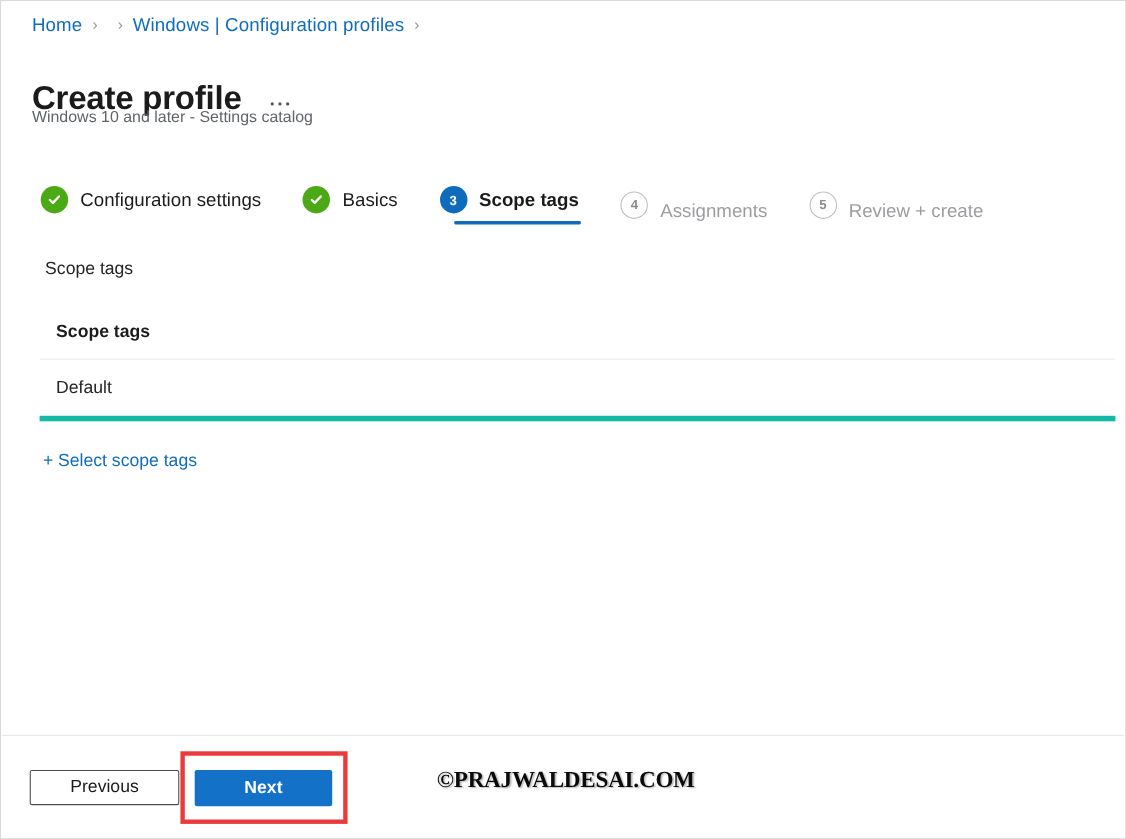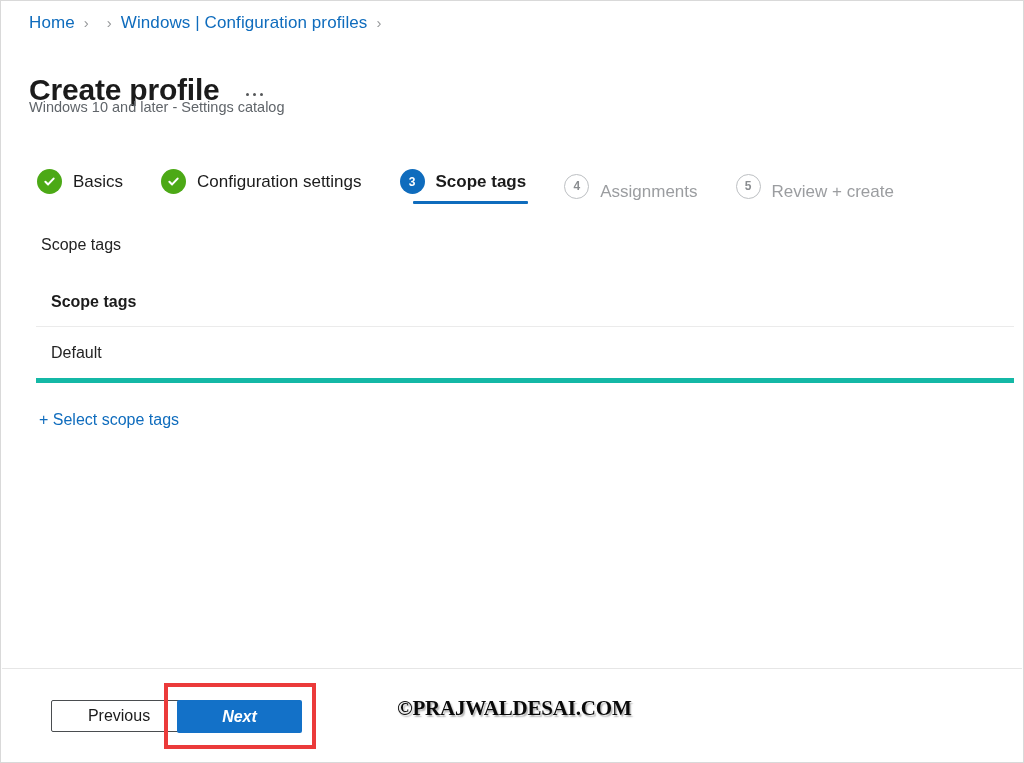--- a/index.html
+++ b/index.html
@@ -207,21 +207,20 @@
     width: 136px;
     height: 32px;
     background: #ffffff;
     border: 1px solid #4a4d50;
     border-radius: 2px;
     font-family: "Liberation Sans", sans-serif;
     font-size: 16px;
     color: #1b1b1b;
     cursor: pointer;
     padding: 0;
-    margin-left: 24px;
   }
   .next-highlight {
     position: absolute;
     left: 163px;
     top: 682px;
     width: 152px;
     height: 66px;
     border: 4px solid #eb3a3a;
     box-sizing: border-box;
   }
@@ -233,21 +232,20 @@
     height: 33px;
     background: #1371c8;
     border: none;
     border-radius: 2px;
     font-family: "Liberation Sans", sans-serif;
     font-size: 16px;
     font-weight: 700;
     color: #ffffff;
     cursor: pointer;
     padding: 0;
-    font-style: italic;
   }
   .watermark {
     position: absolute;
     left: 396px;
     top: 694px;
     font-size: 21px;
     line-height: 26px;
     font-weight: 700;
     color: #0a0a0a;
     letter-spacing: -0.2px;
@@ -280,30 +278,30 @@
   <div class="subtitle">Windows 10 and later - Settings catalog</div>
 
   <div class="steps">
 
     <div class="step is-done">
       <span class="badge badge-done">
         <svg width="13" height="13" viewBox="0 0 13 13" aria-hidden="true">
           <path d="M2.4 6.8 L5.1 9.4 L10.6 3.6" fill="none" stroke="#ffffff" stroke-width="2.1" stroke-linecap="round" stroke-linejoin="round"></path>
         </svg>
       </span>
-      <span class="label">Basics</span>
+      <span class="label">Configuration settings</span>
     </div>
 
     <div class="step is-done">
       <span class="badge badge-done">
         <svg width="13" height="13" viewBox="0 0 13 13" aria-hidden="true">
           <path d="M2.4 6.8 L5.1 9.4 L10.6 3.6" fill="none" stroke="#ffffff" stroke-width="2.1" stroke-linecap="round" stroke-linejoin="round"></path>
         </svg>
       </span>
-      <span class="label">Configuration settings</span>
+      <span class="label">Basics</span>
     </div>
 
     <div class="step is-active">
       <span class="badge badge-active">3</span>
       <span class="label">Scope tags</span>
       <span class="underline"></span>
     </div>
 
     <div class="step is-todo">
       <span class="badge badge-todo">4</span>

